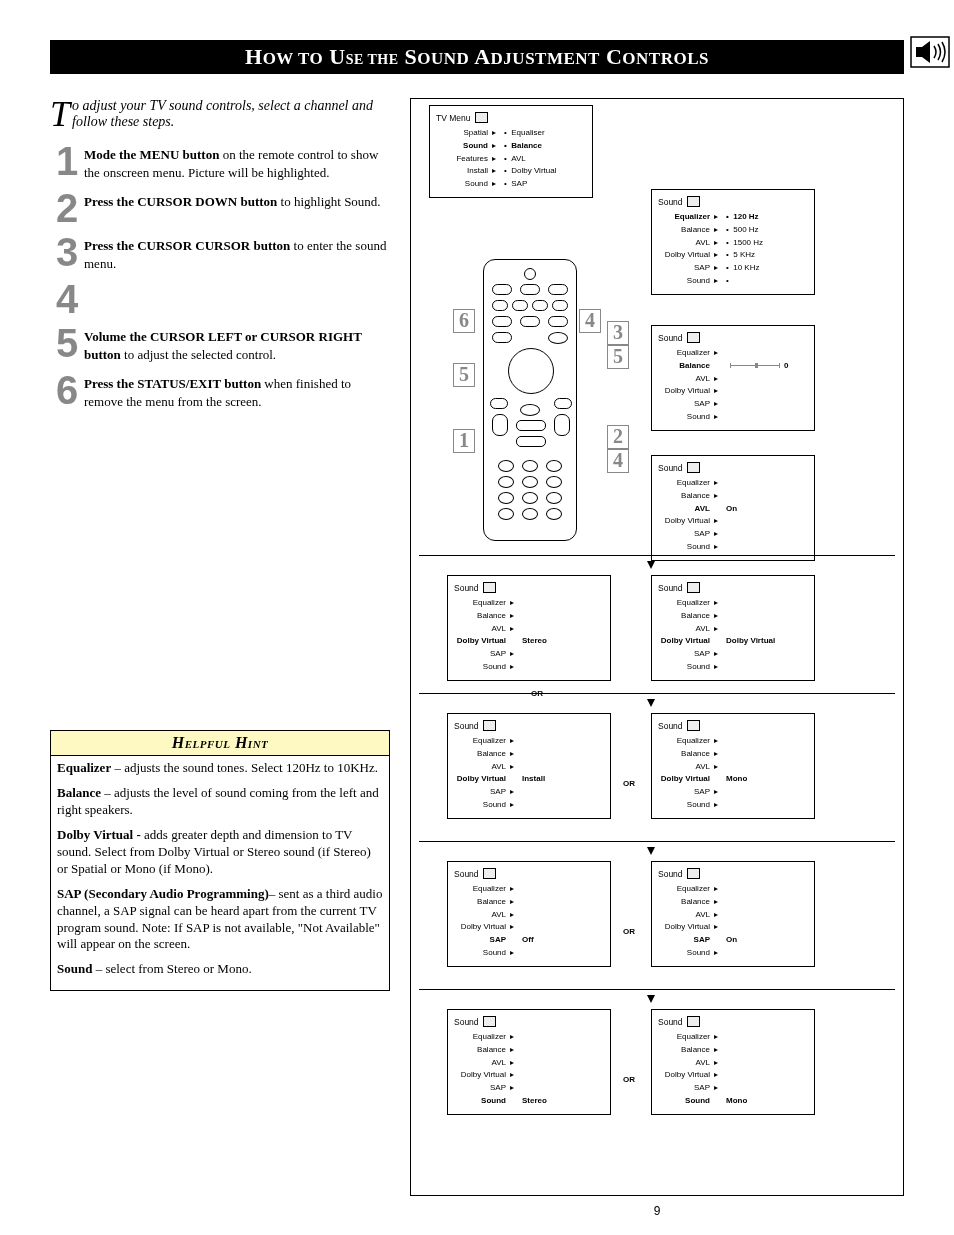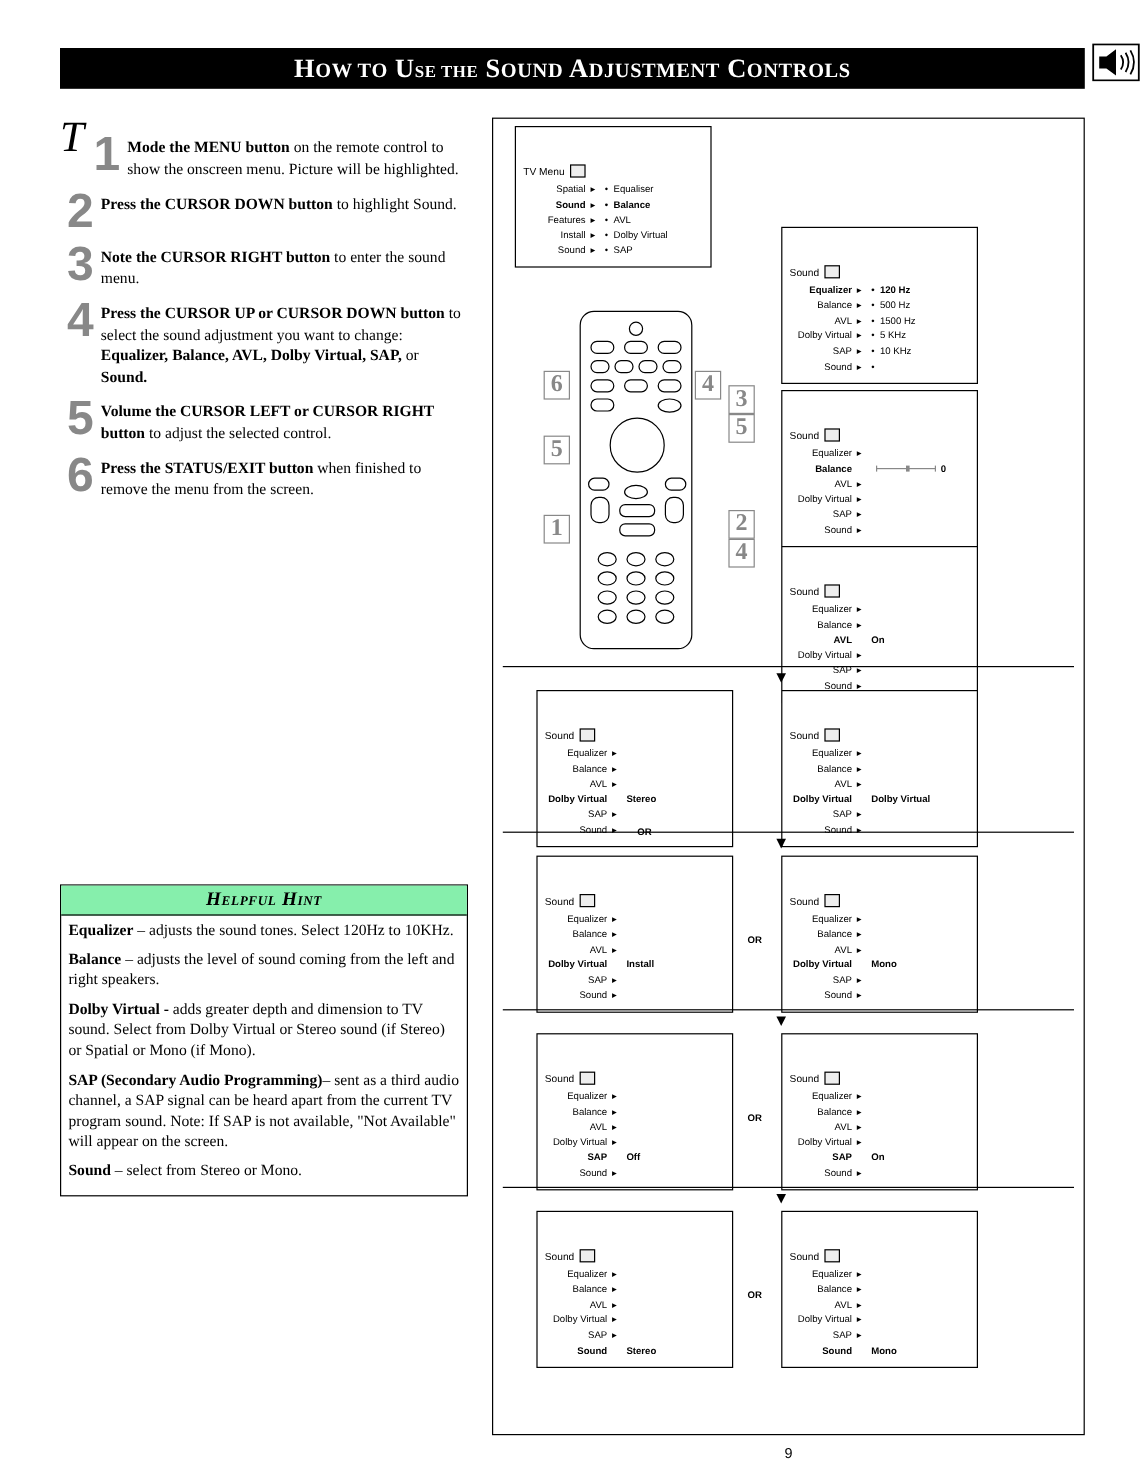--- a/index.html
+++ b/index.html
@@ -55,21 +55,21 @@
     text-align: center;
   }
   .step-text { font-size: 13px; line-height: 1.35; padding-top: 2px; }
   .step-text b { font-weight: bold; }
   .hint-box {
     border: 1px solid #000;
     margin-top: 320px;
     font-size: 13px;
   }
   .hint-title {
-    background: #86efac;
+    background: #fef9c3;
     text-align: center;
     font-style: italic;
     font-weight: bold;
     font-size: 16px;
     padding: 3px 0;
     border-bottom: 1px solid #000;
     font-variant: small-caps;
     letter-spacing: 0.5px;
   }
   .hint-body { padding: 4px 6px; }
@@ -82,21 +82,21 @@
     position: relative;
     min-height: 1080px;
   }
   .menu-box {
     border: 1px solid #000;
     padding: 6px 6px 6px 6px;
     position: absolute;
     background: #fff;
     width: 150px;
   }
-  .menu-title { font-size: 8.5px; margin-bottom: 4px; display: flex; align-items: center; gap: 4px; margin-top: 25px; }
+  .menu-title { font-size: 8.5px; margin-bottom: 4px; display: flex; align-items: center; gap: 4px; }
   .menu-row { display: flex; align-items: center; font-size: 8px; line-height: 1.6; }
   .menu-row .lbl { width: 52px; text-align: right; padding-right: 4px; }
   .menu-row .arr { width: 8px; }
   .menu-row .val { padding-left: 4px; }
   .menu-row.sel .lbl, .menu-row.sel .val { font-weight: bold; }
   .call {
     position: absolute;
     width: 20px; height: 22px;
     border: 1.5px solid #888;
     color: #888;
@@ -150,38 +150,37 @@
         <path d="M24 10 Q28 16 24 22" fill="none" stroke="#000" stroke-width="1.5"></path>
         <path d="M28 8 Q33 16 28 24" fill="none" stroke="#000" stroke-width="1.5"></path>
         <path d="M32 6 Q38 16 32 26" fill="none" stroke="#000" stroke-width="1.5"></path>
       </svg>
   </span>
 </div>
 
 <div class="content">
   <div class="left-col">
     <div class="intro">
-      <span class="dropcap">T</span>
+      <span class="dropcap">T</span><span>o adjust your TV sound controls, select a channel and follow these steps.</span>
     </div>
     <div id="steps">
         <div class="step">
           <div class="step-num">1</div>
           <div class="step-text"><b>Mode the MENU button</b> on the remote control to show the onscreen menu. Picture will be highlighted.</div>
         </div>
         <div class="step">
           <div class="step-num">2</div>
           <div class="step-text"><b>Press the CURSOR DOWN  button</b> to highlight Sound.</div>
         </div>
         <div class="step">
           <div class="step-num">3</div>
-          <div class="step-text"><b>Note the CURSOR RIGHT button</b> to enter the sound menu.</div>
+          <div class="step-text"><b>Press the CURSOR CURSOR button</b> to enter the sound menu.</div>
         </div>
         <div class="step">
           <div class="step-num">4</div>
-          <div class="step-text"><b>Press the CURSOR UP or CURSOR DOWN button</b> to select the sound adjustment you want to change:  <b>Equalizer, Balance, AVL, Dolby Virtual, SAP,</b> or <b>Sound.</b></div>
         </div>
         <div class="step">
           <div class="step-num">5</div>
           <div class="step-text"><b>Volume the CURSOR LEFT or CURSOR RIGHT button</b> to adjust the selected control.</div>
         </div>
         <div class="step">
           <div class="step-num">6</div>
           <div class="step-text"><b>Press the STATUS/EXIT button</b> when finished to remove the menu from the screen.</div>
         </div>
       </div>

